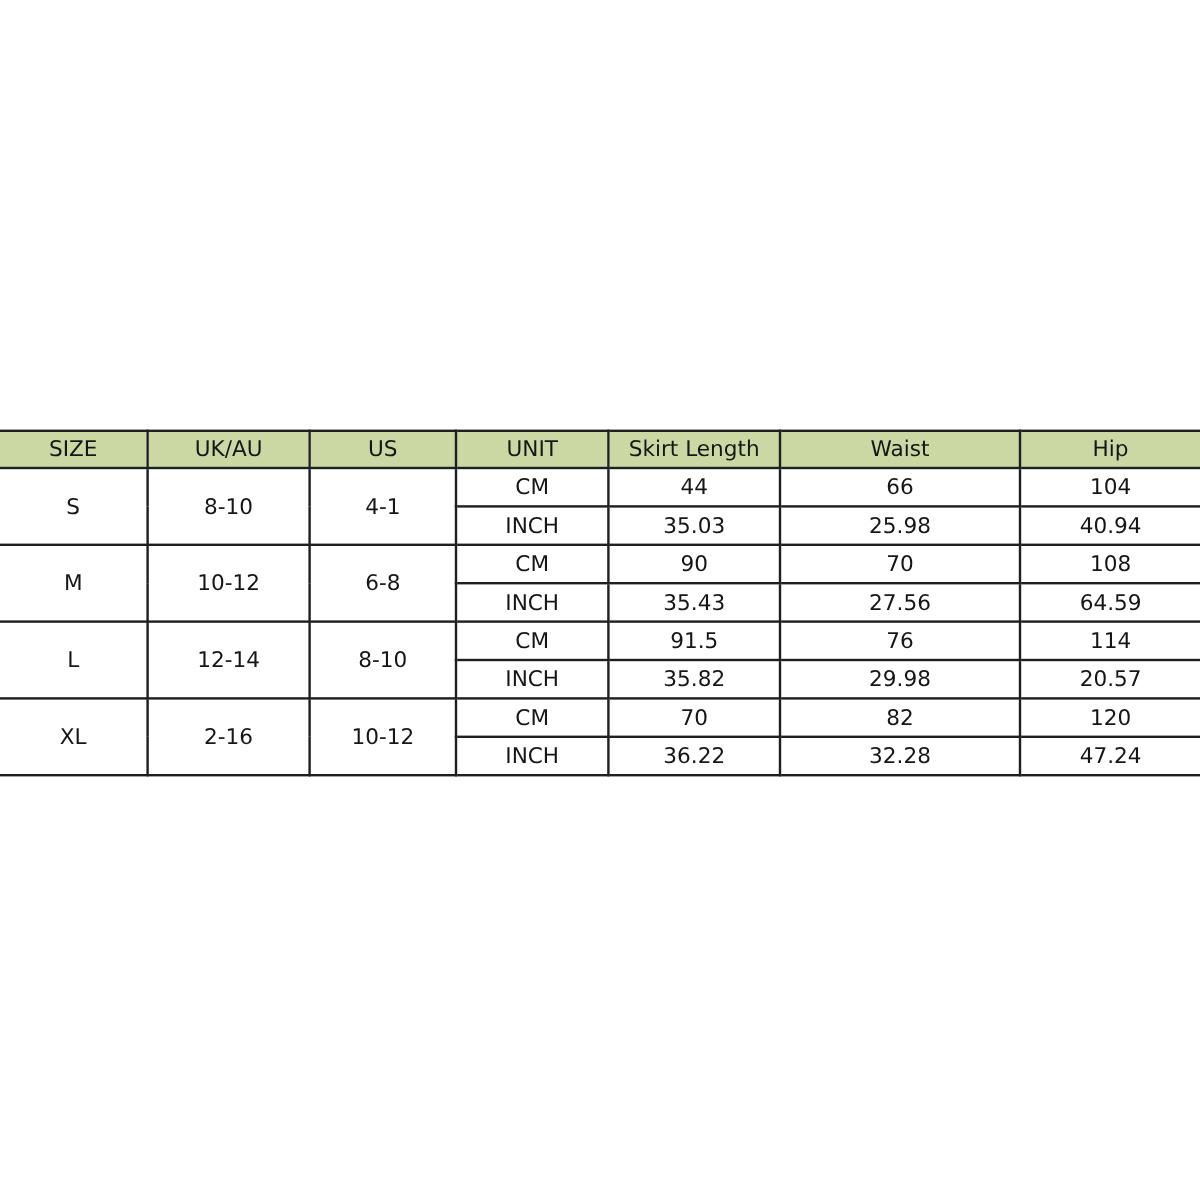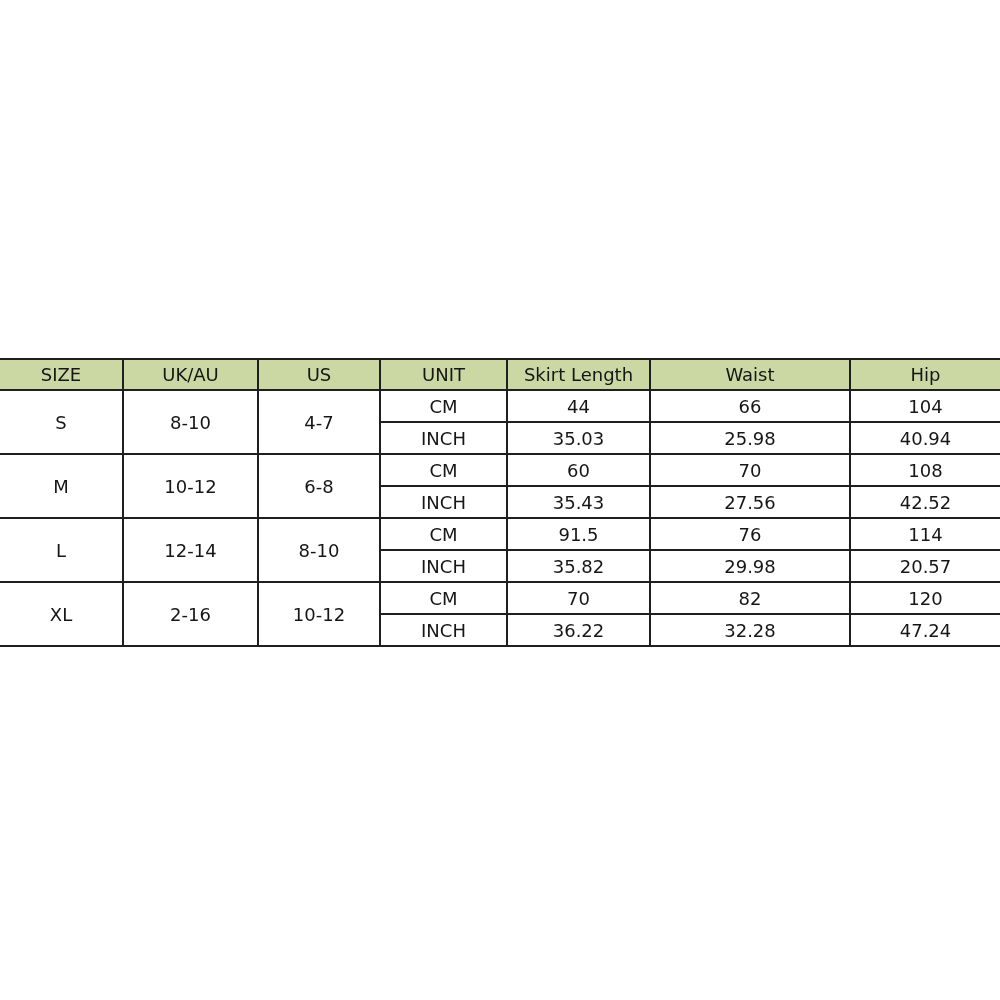--- a/index.html
+++ b/index.html
@@ -77,47 +77,47 @@
       <th>US</th>
       <th>UNIT</th>
       <th>Skirt Length</th>
       <th>Waist</th>
       <th>Hip</th>
     </tr>
 
     <tr class="data-row">
       <td rowspan="2" class="edge-left">S</td>
       <td rowspan="2">8-10</td>
-      <td rowspan="2">4-7</td>
+      <td rowspan="2">4-1</td>
       <td>CM</td>
       <td>44</td>
       <td>66</td>
       <td class="edge-right">104</td>
     </tr>
     <tr class="data-row">
       <td>INCH</td>
       <td>35.03</td>
       <td>25.98</td>
       <td class="edge-right">40.94</td>
     </tr>
 
     <tr class="data-row">
       <td rowspan="2" class="edge-left">M</td>
       <td rowspan="2">10-12</td>
       <td rowspan="2">6-8</td>
       <td>CM</td>
-      <td>60</td>
+      <td>90</td>
       <td>70</td>
       <td class="edge-right">108</td>
     </tr>
     <tr class="data-row">
       <td>INCH</td>
       <td>35.43</td>
       <td>27.56</td>
-      <td class="edge-right">42.52</td>
+      <td class="edge-right">64.59</td>
     </tr>
 
     <tr class="data-row">
       <td rowspan="2" class="edge-left">L</td>
       <td rowspan="2">12-14</td>
       <td rowspan="2">8-10</td>
       <td>CM</td>
       <td>91.5</td>
       <td>76</td>
       <td class="edge-right">114</td>

